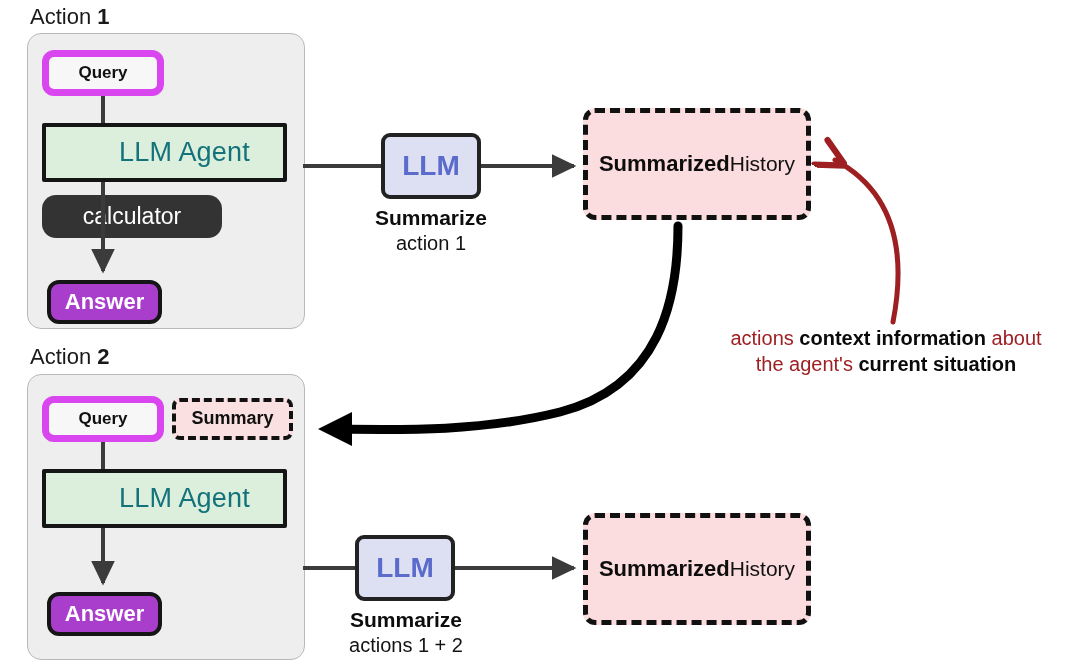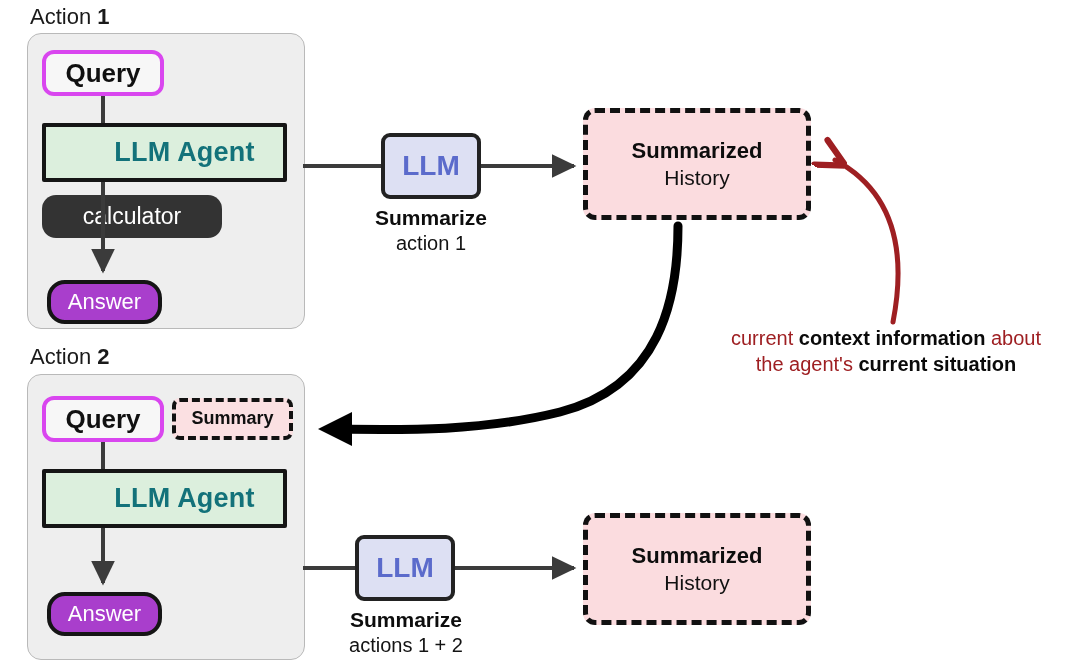--- a/index.html
+++ b/index.html
@@ -47,78 +47,78 @@
   .node {
     display: flex;
     align-items: center;
     justify-content: center;
     text-align: center;
     line-height: 1.08;
   }
 
   .node-query {
     background: #f7f7f7;
-    border: 4px solid #d946ef;
+    border: 7px solid #d946ef;
     border-radius: 12px;
-    font-size: 26px;
+    font-size: 17px;
     font-weight: 700;
     color: #101010;
   }
 
   .node-summary-chip {
     background: #fbe0e2;
     border: 4px dashed #111111;
     border-radius: 8px;
     font-size: 18px;
     font-weight: 700;
     color: #101010;
   }
 
   .node-agent {
     background: #dcefdd;
     border: 4px solid #151515;
     border-radius: 2px;
     font-size: 27px;
-    font-weight: 700;
+    font-weight: 400;
     color: #13727a;
     letter-spacing: 0.2px;
     padding-left: 40px;
   }
 
   .node-tool {
     background: #333333;
     border-radius: 14px;
     font-size: 23px;
     font-weight: 400;
     color: #ffffff;
   }
 
   .node-answer {
     background: #a93ecc;
     border: 4px solid #151515;
-    border-radius: 18px;
+    border-radius: 12px;
     font-size: 22px;
-    font-weight: 400;
+    font-weight: 700;
     color: #ffffff;
   }
 
   .node-llm {
     background: #dde0f3;
     border: 4px solid #222222;
     border-radius: 9px;
     font-size: 28px;
     font-weight: 700;
     color: #5b6bcb;
   }
 
   .node-history {
     background: #fbdcdf;
     border: 5px dashed #111111;
     border-radius: 12px;
-    flex-direction: column;
+    flex-direction: row;
     justify-content: center;
   }
   .node-history .hist-a {
     font-size: 22px;
     font-weight: 700;
     color: #0d0d0d;
     display: block;
     line-height: 1.25;
   }
   .node-history .hist-b {
@@ -204,21 +204,21 @@
     <span class="cap-a">Summarize</span>
     <span class="cap-b">action 1</span>
   </div>
 
   <div class="abs node node-history" style="left:583px; top:108px; width:228px; height:112px;">
     <span class="hist-a">Summarized</span>
     <span class="hist-b">History</span>
   </div>
 
   <div class="abs annotation" style="left:700px; top:326px; width:372px;">
-    <div><span>current </span><b>context information</b><span> about</span></div>
+    <div><span>actions </span><b>context information</b><span> about</span></div>
     <div><span>the agent's </span><b>current situation</b></div>
   </div>
 
   <div class="abs section-caption" style="left:30px; top:344px;">
     <span>Action </span><b>2</b>
   </div>
 
   <div class="abs action-panel" style="left:27px; top:374px; width:278px; height:286px;"></div>
 
   <div class="abs node node-query" style="left:42px; top:396px; width:122px; height:46px;">

